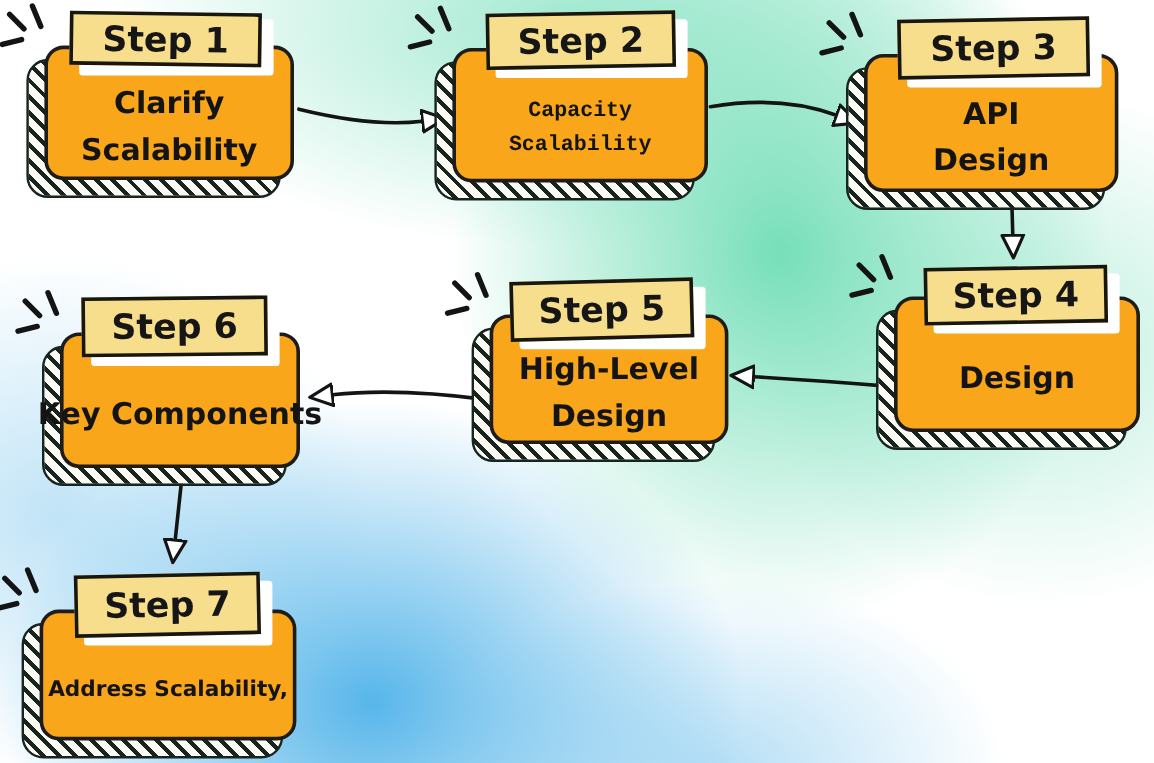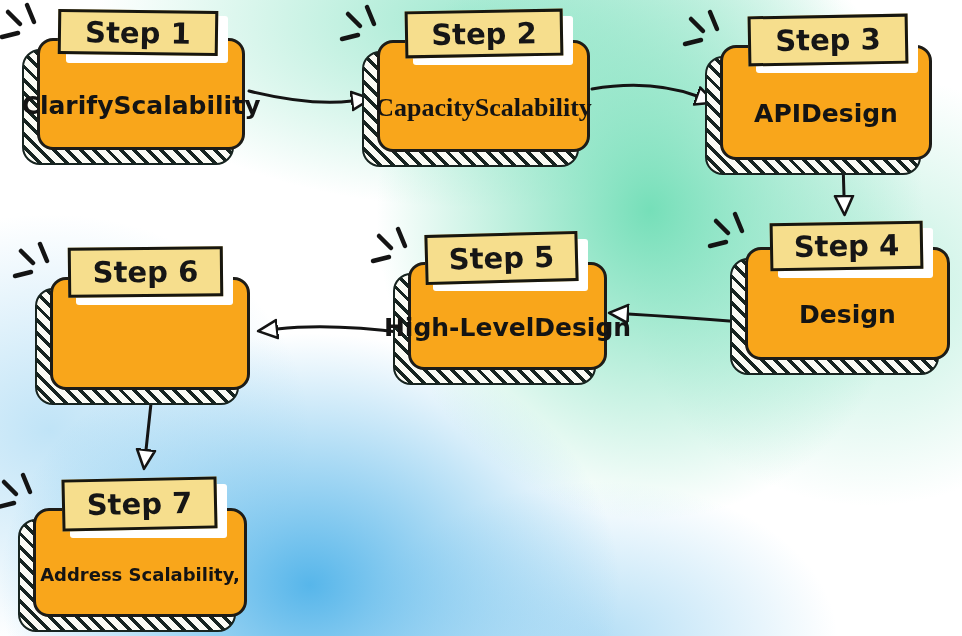--- a/index.html
+++ b/index.html
@@ -26,28 +26,28 @@
     border-radius:18px;border:2px solid #172420;
     background:repeating-linear-gradient(45deg,#172420 0 3.5px,#fbfbf4 3.5px 9.5px);
     z-index:0;
   }
   .card .body{
     position:absolute;inset:0;
     background:#F9A61B;
     border:3.5px solid #1d1c18;
     border-radius:16px;
     z-index:1;
-    display:flex;flex-direction:row;align-items:center;justify-content:center;
+    display:flex;flex-direction:column;align-items:center;justify-content:center;
     padding-top:24px;box-sizing:border-box;
   }
   .card .line{
     font-weight:bold;font-size:25px;line-height:1.55;color:#141414;
     white-space:nowrap;text-align:center;
   }
-  .card.serif .line{font-family:Liberation Serif, serif;font-size:26px;}
+  .card.serif .line{font-family:Liberation Mono, monospace;font-size:18px;}
   .card.small .line{font-size:18px;line-height:1.6;}
   .hdr-shadow{position:absolute;background:#ffffff;z-index:2;border-radius:3px;}
   .hdr{
     position:absolute;z-index:3;
     background:#F6DE8D;border:3px solid #17160f;
     display:flex;align-items:center;justify-content:center;
     font-weight:bold;font-size:29px;color:#161616;
     box-sizing:border-box;white-space:nowrap;
   }
   .sparkle{position:absolute;left:-38px;top:-36px;width:40px;height:40px;z-index:4;}
@@ -157,20 +157,21 @@
   </div>
 
   <div class="card" style="left:50px;top:277px;width:200px;height:113px;">
     <svg class="sparkle" viewBox="0 0 40 40">
       <path d="M28 3 L35 20"></path>
         <path d="M9 10 L21 22"></path>
         <path d="M3 35 L19 31"></path>
     </svg>
     <div class="shadow"></div>
     <div class="body">
+      <span class="line">Key Components</span>
     </div>
     <div class="hdr-shadow" style="left:26px;top:-24px;width:157px;height:52px;"></div>
     <div class="hdr" style="left:18px;top:-30px;width:155px;height:50px;transform:rotate(-0.6deg);">
       <span>Step 6</span>
     </div>
   </div>
 
   <div class="card small" style="left:33px;top:508px;width:214px;height:109px;">
     <svg class="sparkle" viewBox="0 0 40 40">
       <path d="M28 3 L35 20"></path>

